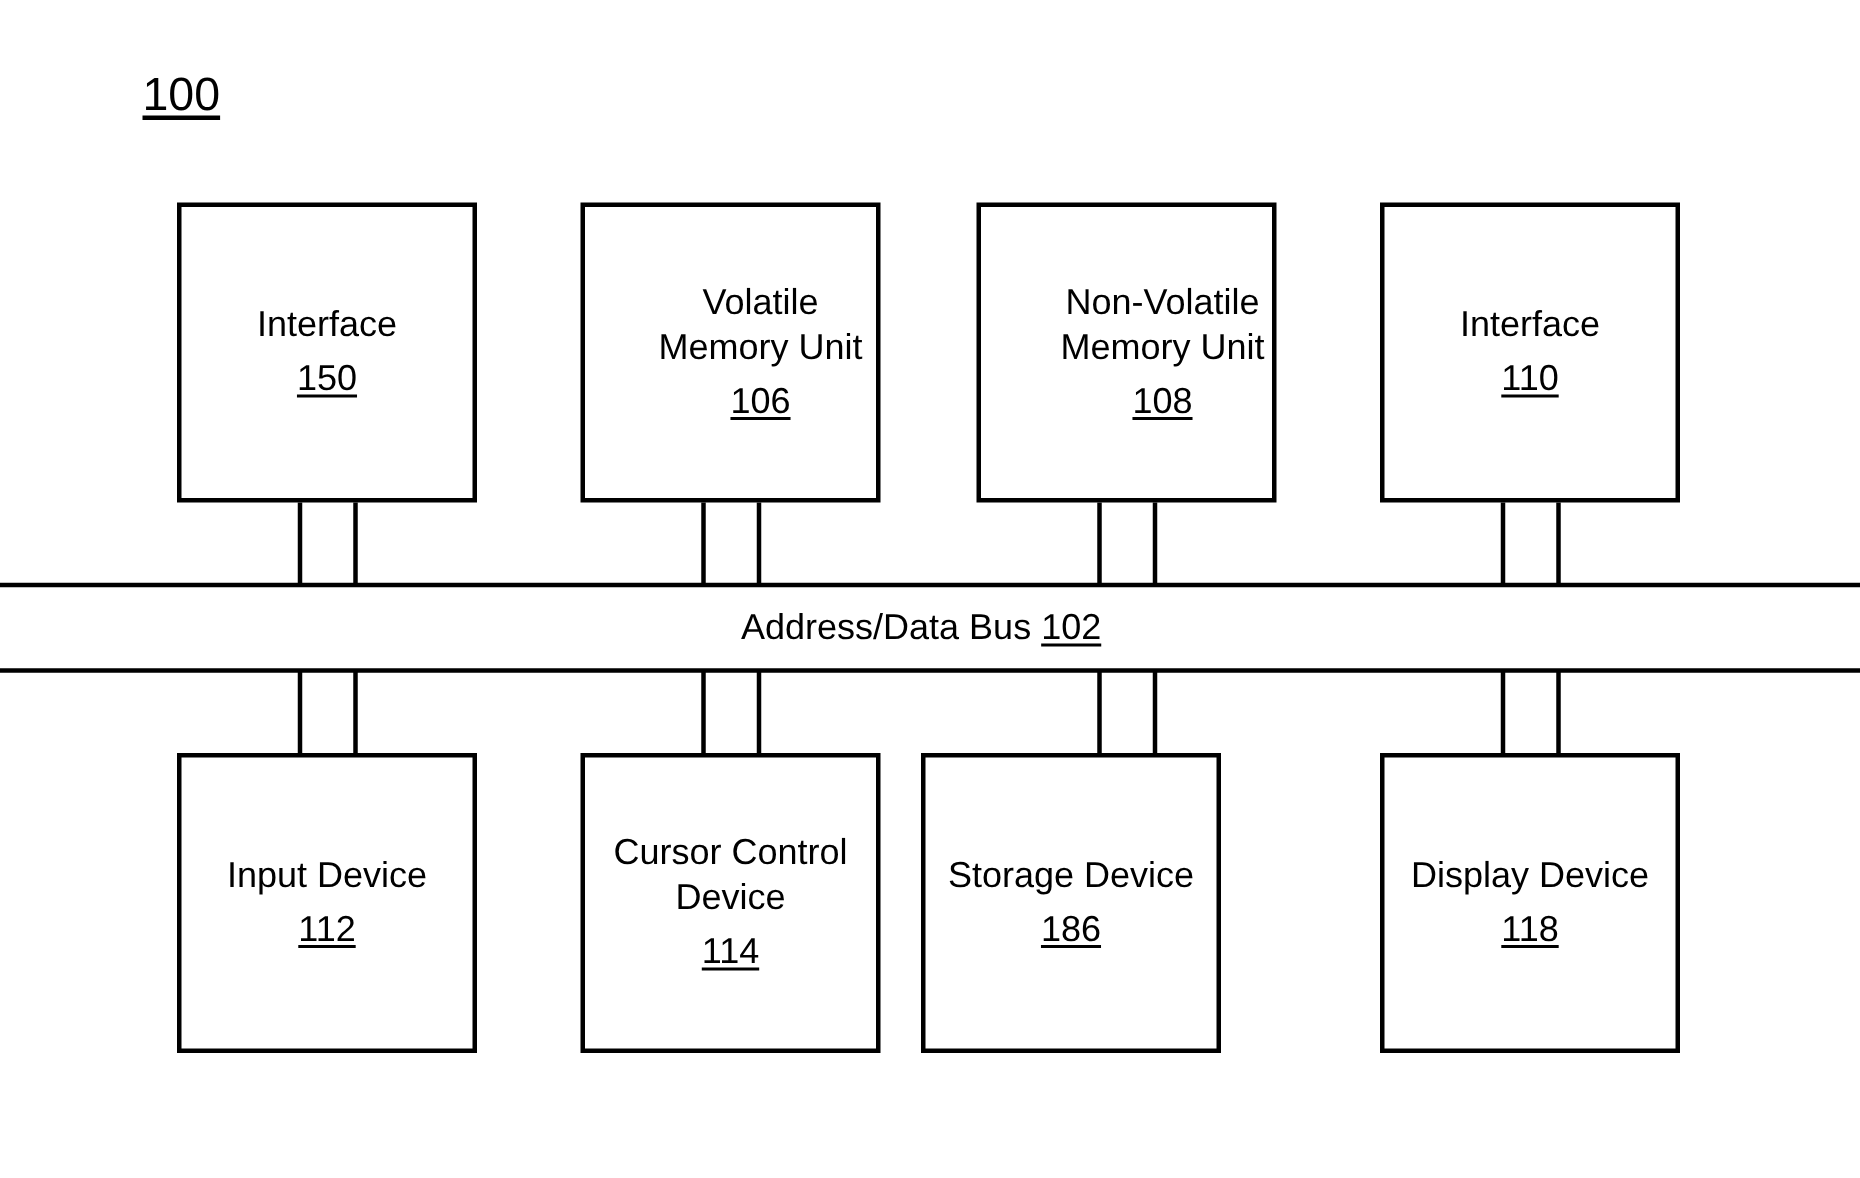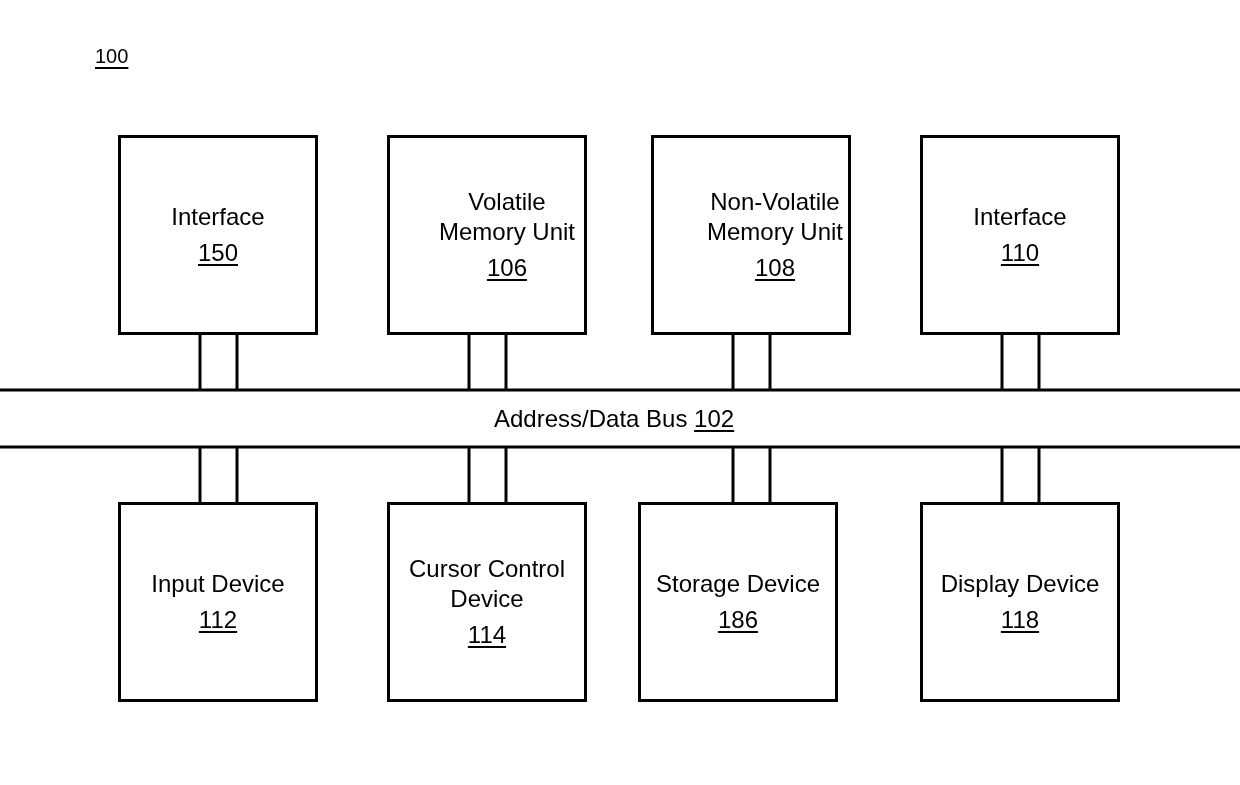--- a/index.html
+++ b/index.html
@@ -11,21 +11,21 @@
     font-family: Arial, Helvetica, sans-serif;
     color: #000;
   }
   .canvas {
     position: relative;
     width: 1240px;
     height: 785px;
   }
   .figlabel {
     position: absolute;
-    font-size: 20px;
+    font-size: 31px;
     text-decoration: underline;
     text-underline-offset: 4px;
   }
   .box {
     position: absolute;
     width: 200px;
     height: 200px;
     border: 3px solid #000;
     box-sizing: border-box;
     display: flex;
@@ -88,21 +88,21 @@
   </div>
 
   <div class="box" style="left:118px; top:502px;">
     <div>Input Device</div>
     <div class="ref">112</div>
   </div>
   <div class="box" style="left:387px; top:502px;">
     <div>Cursor Control Device</div>
     <div class="ref">114</div>
   </div>
-  <div class="box" style="left:638px; top:502px;">
+  <div class="box" style="left:614px; top:502px;">
     <div>Storage Device</div>
     <div class="ref">186</div>
   </div>
   <div class="box" style="left:920px; top:502px;">
     <div>Display Device</div>
     <div class="ref">118</div>
   </div>
 
   <div class="buslabel" style="left:494px; top:405px;">
     <span>Address/Data Bus</span>

